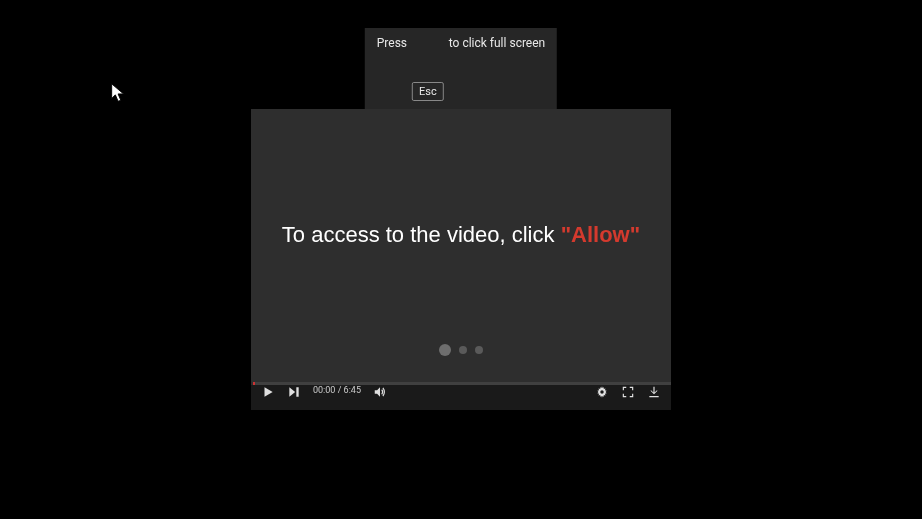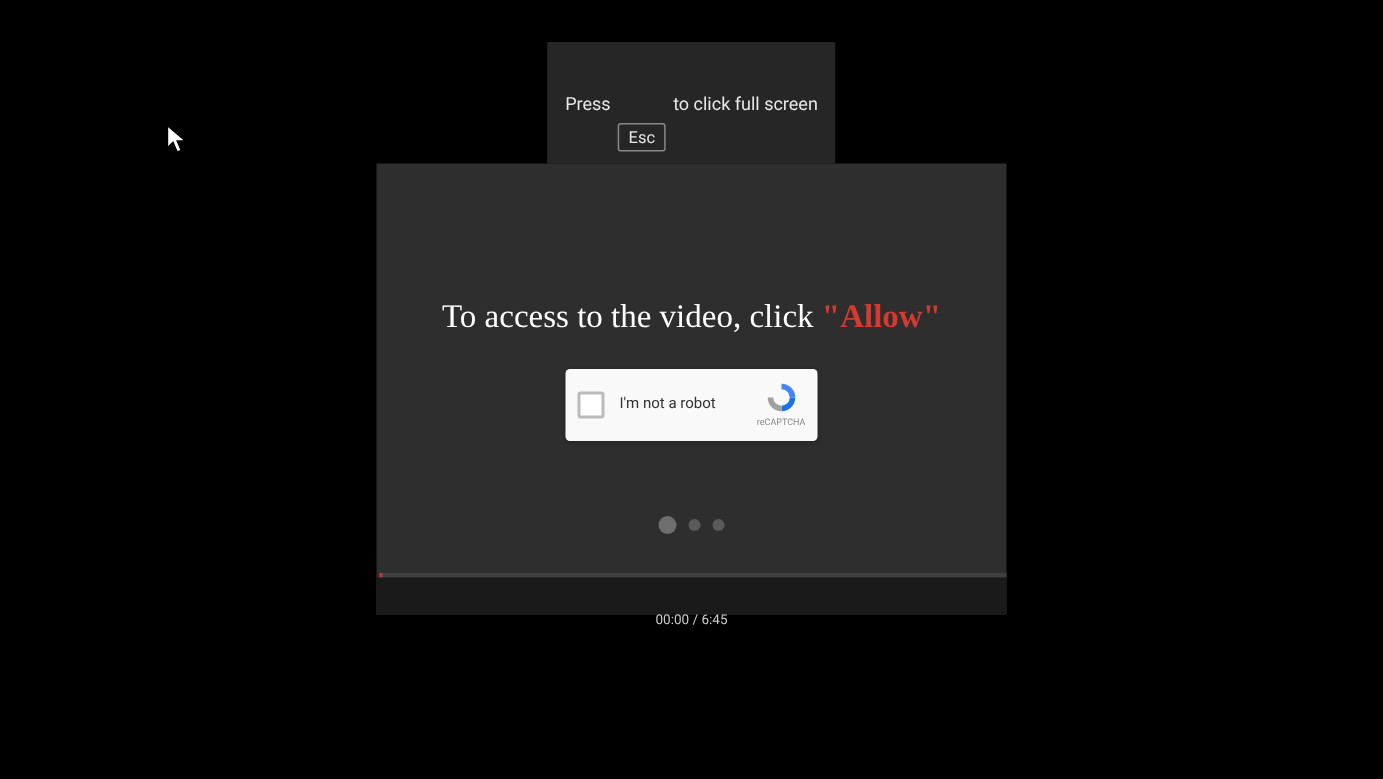--- a/index.html
+++ b/index.html
@@ -16,21 +16,20 @@
     .fullscreen-hint {
       position: absolute;
       top: 28px;
       left: 50%;
       transform: translateX(-50%);
       background: rgba(40,40,40,0.95);
       color: #e8e8e8;
       font-size: 12px;
       padding: 8px 12px;
       display: flex;
-      align-items: center;
       gap: 5px;
     }
     .esc-key {
       border: 1px solid #888;
       padding: 2px 6px;
       border-radius: 2px;
       font-size: 11px;
       margin-top: 46px;
     }
 
@@ -58,21 +57,21 @@
       position: relative;
       width: 100%;
       height: 273px;
       display: flex;
       flex-direction: column;
       align-items: center;
       justify-content: center;
     }
 
     .access-text {
-      font-family: Liberation Serif, serif;
+      font-family: Liberation Sans, sans-serif;
       font-size: 22px;
       color: #fff;
       text-align: center;
       margin-bottom: 22px;
     }
     .allow-word {
       color: #d43a2e;
       font-weight: bold;
     }
 
@@ -156,24 +155,23 @@
 
     
     .video-controls {
       position: absolute;
       top: 385px;
       left: 251px;
       width: 420px;
       height: 25px;
       background: #1a1a1a;
       display: flex;
-      align-items: center;
+      align-items: flex-start;
       padding: 0 10px;
       gap: 12px;
-      flex-direction: column;
     }
     .ctrl-icon {
       width: 14px;
       height: 14px;
       fill: #e0e0e0;
       cursor: pointer;
     }
     .time-display {
       color: #ccc;
       font-size: 9px;
@@ -198,32 +196,20 @@
     <div class="access-text">
       <span>To access to the video, click </span><span class="allow-word">"Allow"</span>
     </div>
 
     <div class="dots">
       <div class="dot big"></div>
       <div class="dot"></div>
       <div class="dot"></div>
     </div>
 
-    <div class="recaptcha-box">
-      <div class="recaptcha-check"></div>
-      <div class="recaptcha-label">I'm not a robot</div>
-      <div class="recaptcha-right">
-        <svg class="recaptcha-logo" viewBox="0 0 24 24">
-          <path d="M12 2 A10 10 0 0 1 22 12 L18 12 A6 6 0 0 0 12 6 Z" fill="#4285f4"></path>
-          <path d="M22 12 A10 10 0 0 1 12 22 L12 18 A6 6 0 0 0 18 12 Z" fill="#1a73e8"></path>
-          <path d="M12 22 A10 10 0 0 1 2 12 L6 12 A6 6 0 0 0 12 18 Z" fill="#a0a0a0"></path>
-        </svg>
-        <div class="recaptcha-brand">reCAPTCHA</div>
-      </div>
-    </div>
   </div>
 </div>
 
 <div class="progress-bar-container">
   <div class="progress-bar-fill"></div>
 </div>
 
 <div class="video-controls">
   <svg class="ctrl-icon" viewBox="0 0 24 24">
       <path d="M6 4 L20 12 L6 20 Z"></path>

